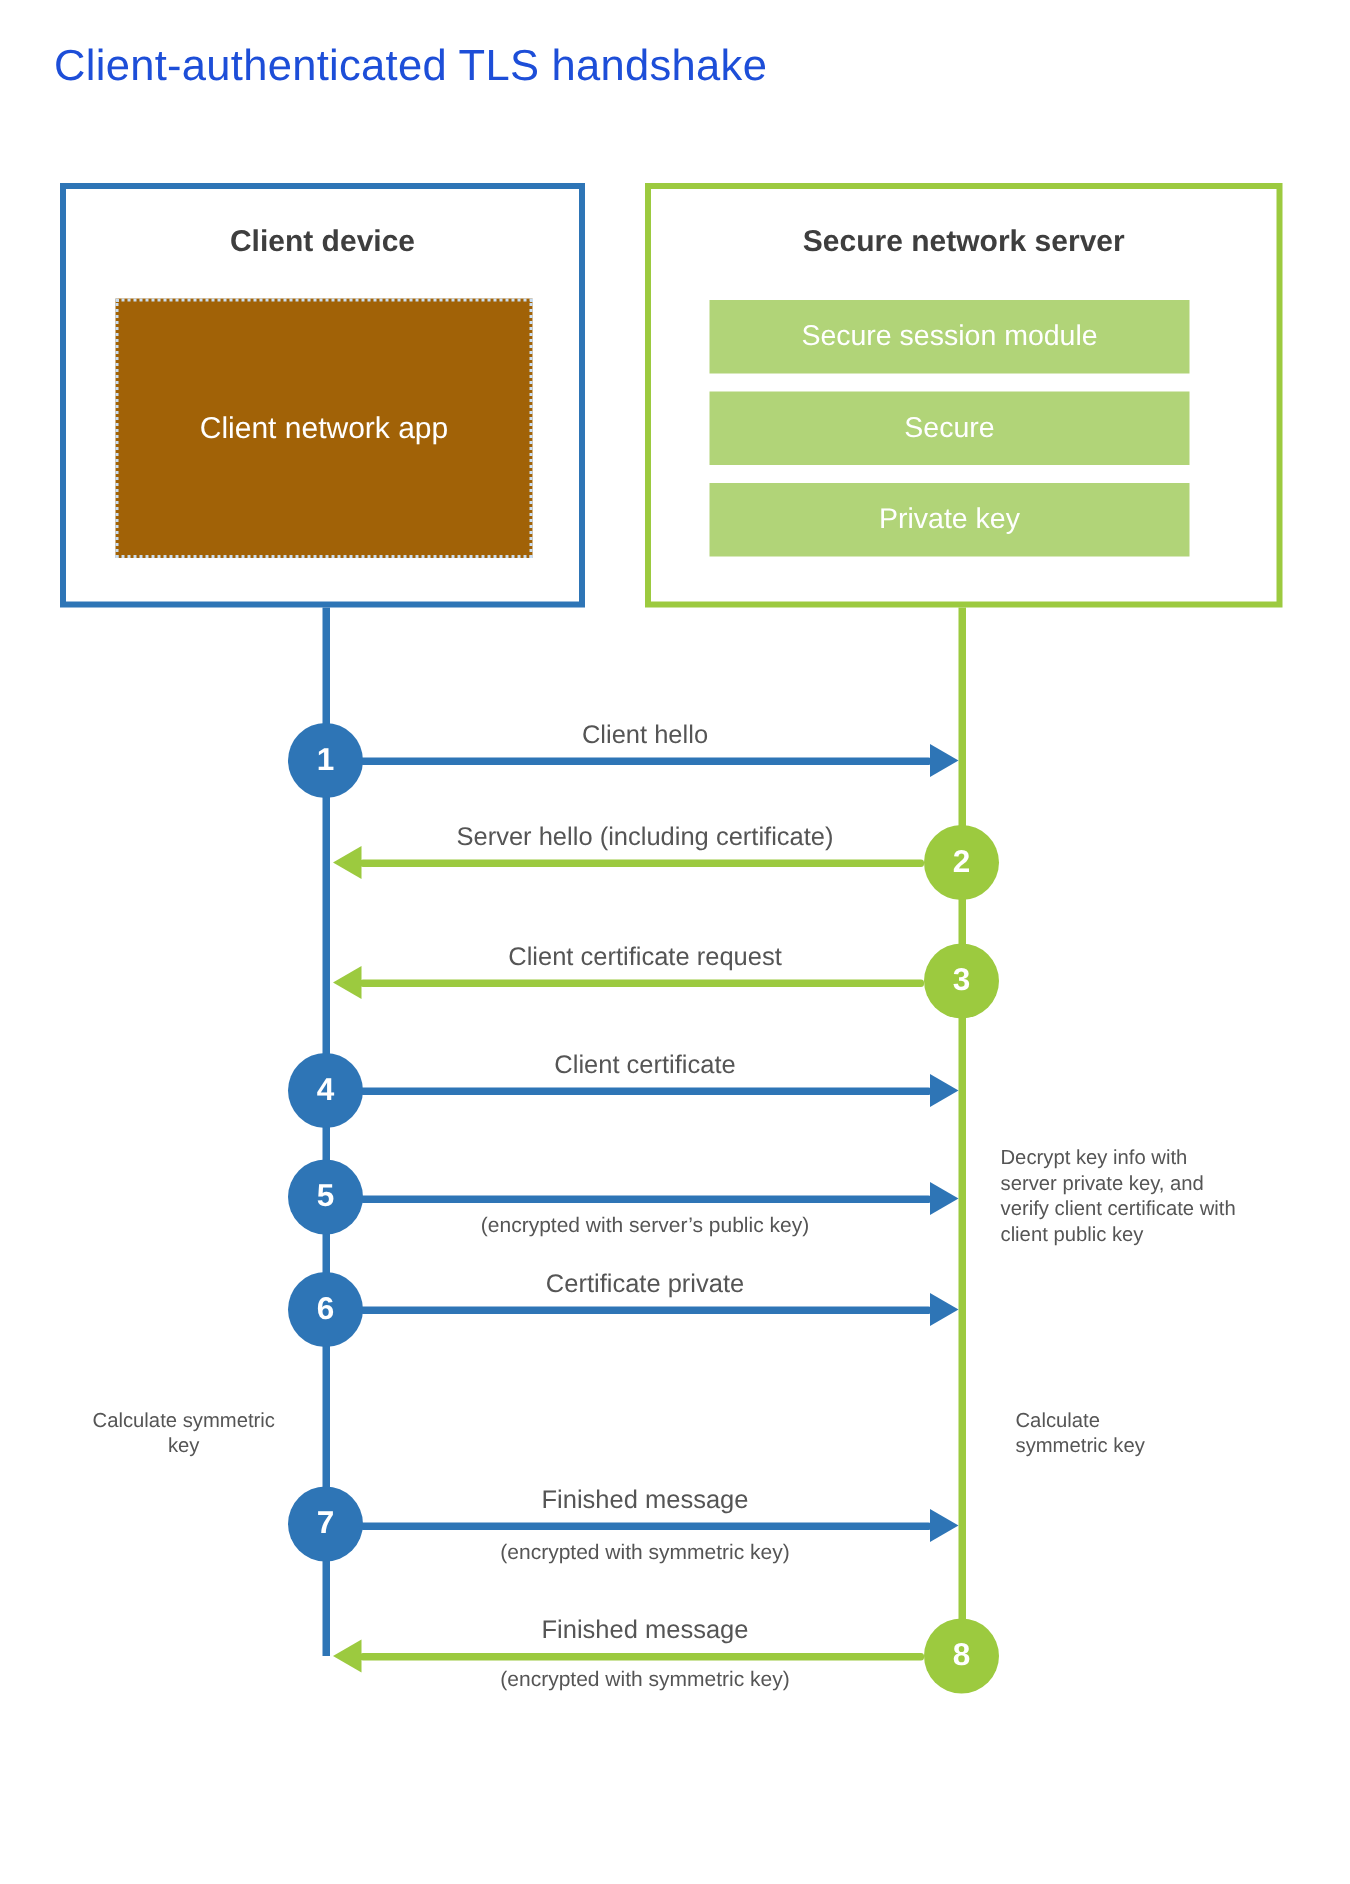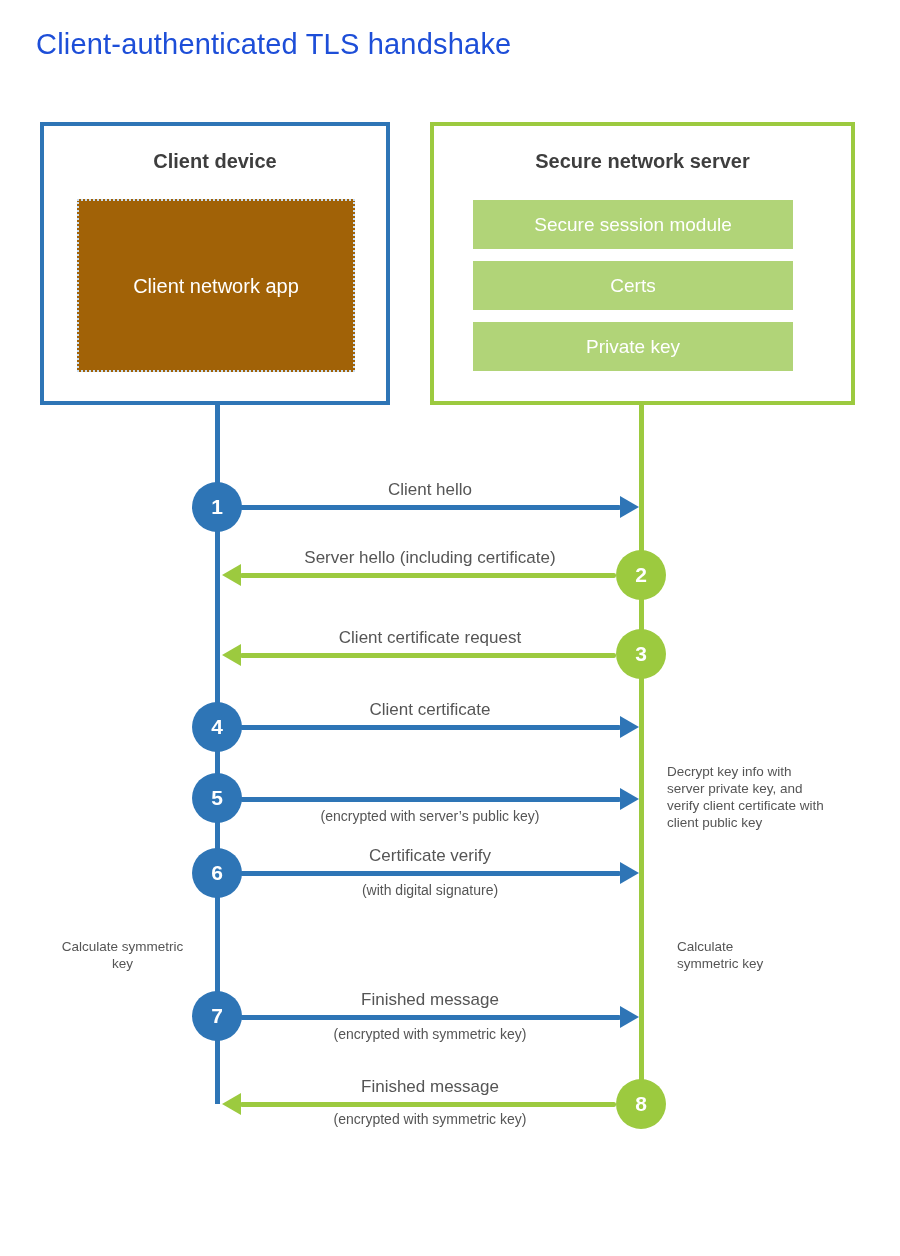--- a/index.html
+++ b/index.html
@@ -77,21 +77,21 @@
     <div class="actor-title">Client device</div>
   </div>
   <div class="client-app">
     <span>Client network app</span>
   </div>
 
   <div class="actor-box server">
     <div class="actor-title">Secure network server</div>
   </div>
   <div class="server-bar" style="top:200px;">Secure session module</div>
-  <div class="server-bar" style="top:261px;">Certs</div>
+  <div class="server-bar" style="top:261px;">Secure</div>
   <div class="server-bar" style="top:322px;">Private key</div>
 
   <div class="lifeline blue"></div>
   <div class="lifeline green"></div>
 
   <div class="shaft blue" style="top:505px;"></div>
   <div class="head right" style="top:496px;"></div>
   <div class="arrow-label" style="top:480px;">Client hello</div>
   <div class="circle blue" style="left:192px; top:482px;">1</div>
 
@@ -110,22 +110,21 @@
   <div class="arrow-label" style="top:700px;">Client certificate</div>
   <div class="circle blue" style="left:192px; top:702px;">4</div>
 
   <div class="shaft blue" style="top:797px;"></div>
   <div class="head right" style="top:788px;"></div>
   <div class="arrow-sublabel" style="top:808px;">(encrypted with server’s public key)</div>
   <div class="circle blue" style="left:192px; top:773px;">5</div>
 
   <div class="shaft blue" style="top:871px;"></div>
   <div class="head right" style="top:862px;"></div>
-  <div class="arrow-label" style="top:846px;">Certificate verify</div>
-  <div class="arrow-sublabel" style="top:882px;">(with digital signature)</div>
+  <div class="arrow-label" style="top:846px;">Certificate private</div>
   <div class="circle blue" style="left:192px; top:848px;">6</div>
 
   <div class="shaft blue" style="top:1015px;"></div>
   <div class="head right" style="top:1006px;"></div>
   <div class="arrow-label" style="top:990px;">Finished message</div>
   <div class="arrow-sublabel" style="top:1026px;">(encrypted with symmetric key)</div>
   <div class="circle blue" style="left:192px; top:991px;">7</div>
 
   <div class="shaft green" style="top:1102px;"></div>
   <div class="head left" style="top:1093px;"></div>

